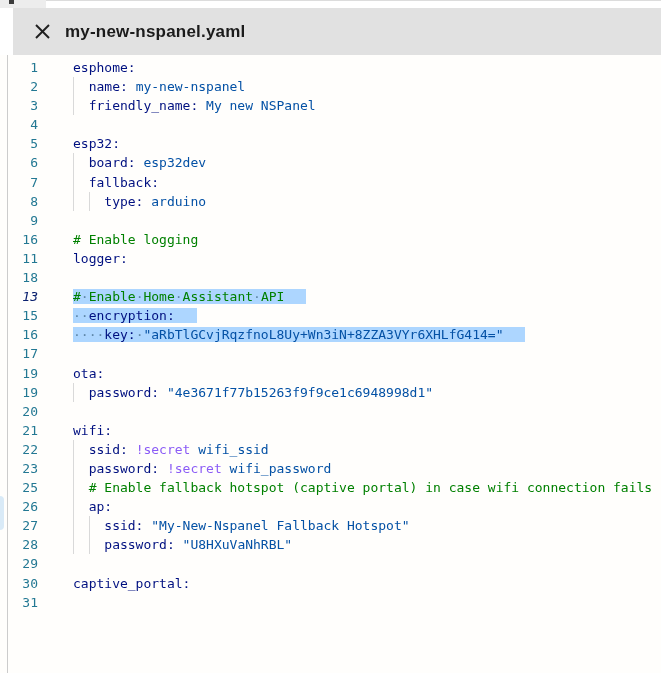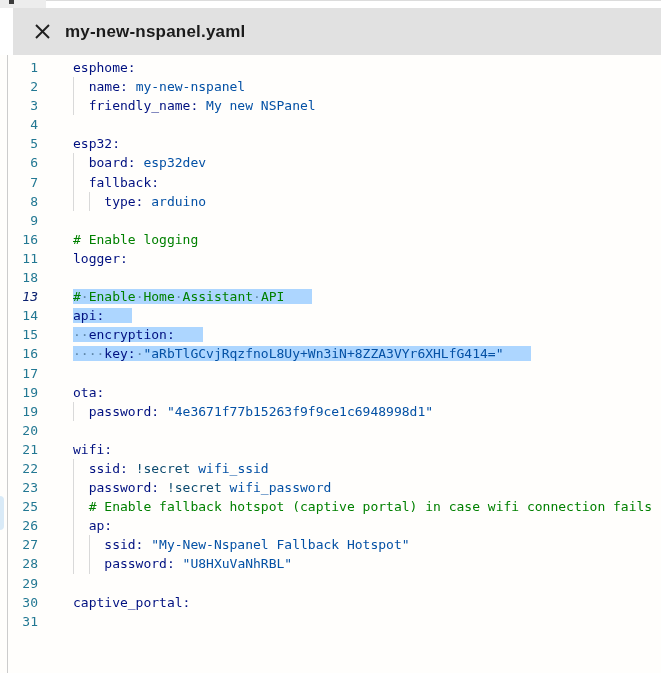--- a/index.html
+++ b/index.html
@@ -29,25 +29,25 @@
     font-family:"DejaVu Sans Mono","Liberation Mono",monospace;
     font-size:13px;line-height:19.1px;padding-top:3px;cursor:text;
   }
   .gutter-line{position:absolute;left:7px;top:0;bottom:0;width:1px;background:#cccccc;}
   .row{display:flex;white-space:pre;height:19.1px;}
   .ln{flex:none;width:38px;text-align:right;color:#237893;user-select:none;}
   .ln.active{color:#0b216f;font-style:italic;}
   .code{margin-left:35px;position:relative;}
   .guide{position:absolute;top:0;bottom:0;width:1px;background:#d9d9d9;}
   .g0{left:0;} .g2{left:2ch;}
-  .sel{background:#add6ff;padding-right:28px;}
+  .sel{background:#add6ff;padding-right:22px;}
   .tok-key{color:#001080;}
   .tok-val{color:#0451a5;}
   .tok-com{color:#008000;}
-  .tok-tag{color:#0c4a6e;}
+  .tok-tag{color:#8b5cf6;}
   .tok-ws{color:#5f87a8;}
   .tok-plain{color:#222222;}
   
   .scroll-frag{
     position:absolute;left:0;top:496px;width:4px;height:34px;
     background:#d9eaf7;border-radius:0 4px 4px 0;
   }
 </style>
 </head>
 <body>
@@ -80,21 +80,20 @@
         <div class="row"><span class="ln">4</span><span class="code"></span></div>
         <div class="row"><span class="ln">5</span><span class="code"><span class="tok-key">esp32:</span></span></div>
         <div class="row"><span class="ln">6</span><span class="code"><span class="guide g0"></span><span class="tok-plain">  </span><span class="tok-key">board:</span><span class="tok-plain"> </span><span class="tok-val">esp32dev</span></span></div>
         <div class="row"><span class="ln">7</span><span class="code"><span class="guide g0"></span><span class="tok-plain">  </span><span class="tok-key">fallback:</span></span></div>
         <div class="row"><span class="ln">8</span><span class="code"><span class="guide g0"></span><span class="guide g2"></span><span class="tok-plain">    </span><span class="tok-key">type:</span><span class="tok-plain"> </span><span class="tok-val">arduino</span></span></div>
         <div class="row"><span class="ln">9</span><span class="code"></span></div>
         <div class="row"><span class="ln">16</span><span class="code"><span class="tok-com"># Enable logging</span></span></div>
         <div class="row"><span class="ln">11</span><span class="code"><span class="tok-key">logger:</span></span></div>
         <div class="row"><span class="ln">18</span><span class="code"></span></div>
         <div class="row"><span class="ln active">13</span><span class="code"><span class="sel"><span class="tok-com">#</span><span class="tok-ws">·</span><span class="tok-com">Enable</span><span class="tok-ws">·</span><span class="tok-com">Home</span><span class="tok-ws">·</span><span class="tok-com">Assistant</span><span class="tok-ws">·</span><span class="tok-com">API</span></span></span></div>
-        <div class="row"><span class="ln">14</span><span class="code"><span class="sel"><span class="tok-key">api:</span></span></span></div>
         <div class="row"><span class="ln">15</span><span class="code"><span class="sel"><span class="tok-ws">··</span><span class="tok-key">encryption:</span></span></span></div>
         <div class="row"><span class="ln">16</span><span class="code"><span class="sel"><span class="tok-ws">····</span><span class="tok-key">key:</span><span class="tok-ws">·</span><span class="tok-val">"aRbTlGCvjRqzfnoL8Uy+Wn3iN+8ZZA3VYr6XHLfG414="</span></span></span></div>
         <div class="row"><span class="ln">17</span><span class="code"></span></div>
         <div class="row"><span class="ln">19</span><span class="code"><span class="tok-key">ota:</span></span></div>
         <div class="row"><span class="ln">19</span><span class="code"><span class="guide g0"></span><span class="tok-plain">  </span><span class="tok-key">password:</span><span class="tok-plain"> </span><span class="tok-val">"4e3671f77b15263f9f9ce1c6948998d1"</span></span></div>
         <div class="row"><span class="ln">20</span><span class="code"></span></div>
         <div class="row"><span class="ln">21</span><span class="code"><span class="tok-key">wifi:</span></span></div>
         <div class="row"><span class="ln">22</span><span class="code"><span class="guide g0"></span><span class="tok-plain">  </span><span class="tok-key">ssid:</span><span class="tok-plain"> </span><span class="tok-tag">!secret</span><span class="tok-plain"> </span><span class="tok-val">wifi_ssid</span></span></div>
         <div class="row"><span class="ln">23</span><span class="code"><span class="guide g0"></span><span class="tok-plain">  </span><span class="tok-key">password:</span><span class="tok-plain"> </span><span class="tok-tag">!secret</span><span class="tok-plain"> </span><span class="tok-val">wifi_password</span></span></div>
         <div class="row"><span class="ln">25</span><span class="code"><span class="guide g0"></span><span class="tok-plain">  </span><span class="tok-com"># Enable fallback hotspot (captive portal) in case wifi connection fails</span></span></div>

